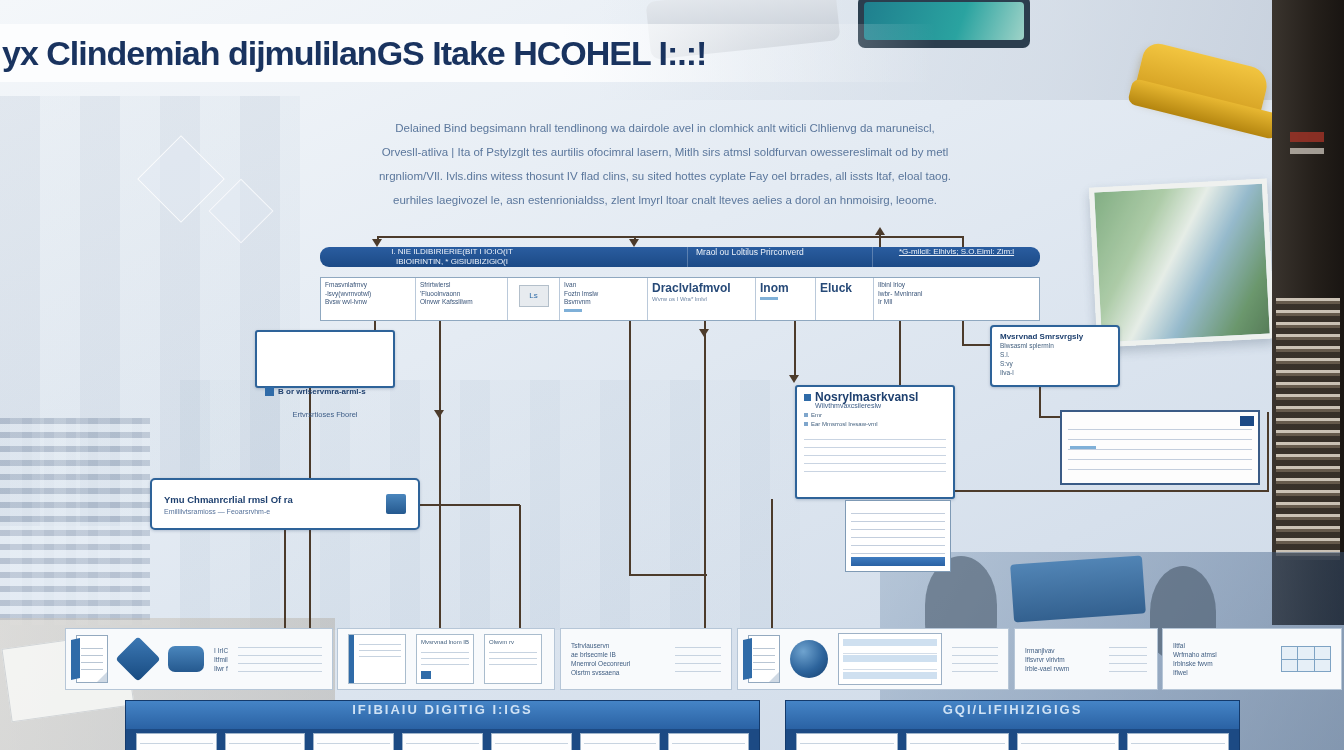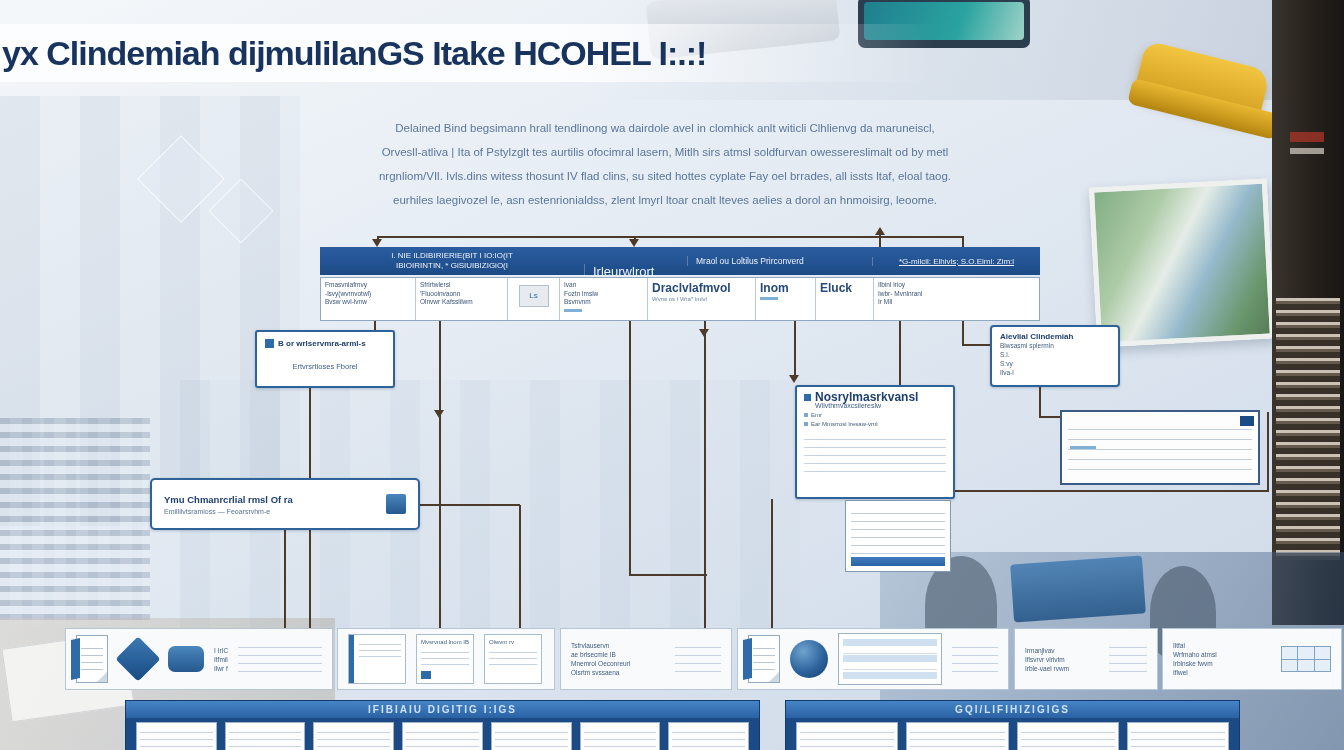--- a/index.html
+++ b/index.html
@@ -42,22 +42,22 @@
   
   .banner{position:absolute;left:0;top:24px;width:935px;height:58px;z-index:3;display:flex;align-items:center;
     background:linear-gradient(to right,#fcfdfe 0%,#fcfdfe 60%,rgba(252,253,254,.4) 80%,rgba(252,253,254,0) 100%);}
   .banner h1{margin:0 0 0 2px;font-size:34px;font-weight:bold;color:#19335f;letter-spacing:-1px;white-space:nowrap;}
 
   
   .intro{position:absolute;left:312px;top:116px;width:706px;z-index:2;text-align:center;color:#5b779c;font-size:11.5px;line-height:24px;}
   .intro p{margin:0;}
 
   
-  .flow-header{position:absolute;left:320px;top:247px;width:720px;height:28px;z-index:2;display:flex;align-items:center;
-    background:linear-gradient(#2a5da0,#1c4a86);color:#eef3fa;box-sizing:border-box;}
+  .flow-header{position:absolute;left:320px;top:247px;width:720px;height:20px;z-index:2;display:flex;
+    background:linear-gradient(#2a5da0,#1c4a86);color:#eef3fa;box-sizing:border-box;border-radius:9px;}
   .seg{padding:0 8px;white-space:nowrap;overflow:hidden;}
   .seg + .seg{border-left:1px solid rgba(255,255,255,.25);}
   .seg1{width:248px;text-align:center;font-size:8px;line-height:10px;}
   .seg2{width:86px;font-size:13px;margin-top:20px;}
   .seg3{width:168px;font-size:8.5px;}
   .seg4{flex:1;font-size:8px;text-align:center;text-decoration:underline;}
   .flow-cells{position:absolute;left:320px;top:277px;width:720px;height:44px;z-index:2;background:#fff;
     border:1px solid #8fa8c0;box-sizing:border-box;display:flex;}
   .cell{border-right:1px solid #bac9da;padding:3px 4px;font-size:6.5px;color:#3a5579;line-height:8.5px;overflow:hidden;box-sizing:border-box;}
   .cell:last-child{border-right:none;}
@@ -71,21 +71,21 @@
   .ln{position:absolute;background:#4c3b2b;z-index:1;}
   .arrd{position:absolute;width:0;height:0;border-left:5px solid transparent;border-right:5px solid transparent;
     border-top:8px solid #4c3b2b;z-index:1;}
   .arru{position:absolute;width:0;height:0;border-left:5px solid transparent;border-right:5px solid transparent;
     border-bottom:8px solid #4c3b2b;z-index:1;}
 
   
   .box{position:absolute;background:#fff;border:2px solid #2e6399;border-radius:3px;box-sizing:border-box;
     box-shadow:0 1px 3px rgba(30,60,100,.25);z-index:2;}
   .box-left-top{left:255px;top:330px;width:140px;height:58px;padding:7px 8px;font-size:8px;color:#20416f;}
-  .blt-row{display:flex;align-items:center;gap:4px;font-weight:bold;}
+  .blt-row{display:flex;align-items:center;gap:4px;font-weight:bold;margin-top:48px;}
   .blt-sub{margin-top:14px;text-align:center;font-size:7.5px;font-weight:normal;color:#3c5c86;}
   .sq-icon{width:9px;height:9px;background:#2f6ba8;flex:0 0 auto;}
   .box-left-mid{left:150px;top:478px;width:270px;height:52px;padding:8px 12px;display:flex;align-items:center;justify-content:space-between;border-radius:5px;}
   .blm-l1{font-size:9.5px;font-weight:bold;color:#1d3f6e;}
   .blm-l2{font-size:7px;color:#56729a;margin-top:3px;}
   .sq-icon-lg{width:20px;height:20px;background:linear-gradient(#4a86bd,#25598f);border-radius:2px;flex:0 0 auto;}
   .box-center{left:795px;top:385px;width:160px;height:114px;padding:6px 7px;}
   .bc-head{display:flex;gap:4px;align-items:flex-start;}
   .bc-bullet{width:7px;height:7px;background:#2f6ba8;margin-top:1px;flex:0 0 auto;}
   .bc-title{font-size:12px;font-weight:bold;color:#1d3f6e;line-height:9px;}
@@ -121,21 +121,21 @@
   .md-bar{position:absolute;left:0;top:0;bottom:0;width:5px;background:#2f6ba8;}
   .md-chip{position:absolute;left:4px;bottom:4px;width:10px;height:8px;background:#2f6ba8;}
   .rows-doc{width:104px;height:52px;background:#fff;border:1px solid #9db1c6;box-sizing:border-box;display:flex;flex-direction:column;justify-content:space-evenly;padding:3px 4px;flex:0 0 auto;}
   .row-b{height:7px;background:#cfe0f0;}
   .row-w{height:5px;border-bottom:1px solid #d4dde8;}
   .gridtab{width:48px;height:24px;border:1px solid #7ea3c4;display:grid;grid-template-columns:repeat(3,1fr);grid-template-rows:repeat(2,1fr);gap:1px;background:#7ea3c4;flex:0 0 auto;}
   .gcell{background:#e6eff7;}
 
   
   .bsec{position:absolute;top:700px;height:52px;background:#1c4a84;border:1px solid #143a6b;box-sizing:border-box;z-index:2;}
-  .bsec-title{height:17px;background:linear-gradient(#4584c6,#2a62a4);color:#cfe2f5;font-size:10px;letter-spacing:2px;
+  .bsec-title{height:28px;background:linear-gradient(#4584c6,#2a62a4);color:#cfe2f5;font-size:13px;letter-spacing:2px;
     text-align:center;line-height:17px;font-weight:bold;}
   .bsec-body{display:flex;gap:8px;padding:4px 10px;}
   .thumb{height:34px;background:#fdfdfe;border:1px solid #9fb4cb;box-sizing:border-box;padding:3px;flex:1;}
   .th-lines{height:100%;background-image:repeating-linear-gradient(to bottom,transparent 0 6px,#c7d3e0 6px 7px);}
 </style>
 </head>
 <body>
 
 <div class="stage">
 
@@ -286,21 +286,21 @@
       </div>
     <div class="bc-ruled"></div>
   </div>
 
   <div class="doc-card">
     <div class="rlines"></div>
     <div class="bfoot"></div>
   </div>
 
   <div class="box box-right">
-    <div class="br-title">Aievlial Clindemiah</div>
+    <div class="br-title">Mvsrvnad Smrsvrgsly</div>
     <div>Blwsasml splermln</div>
     <div>S.l.</div>
     <div>S:vy</div>
     <div>Ilva-l</div>
   </div>
 
   <div class="box-docright">
     <div class="bdr-tab"></div>
     <div class="bdr-mark"></div>
     <div class="bdr-lines"></div>

